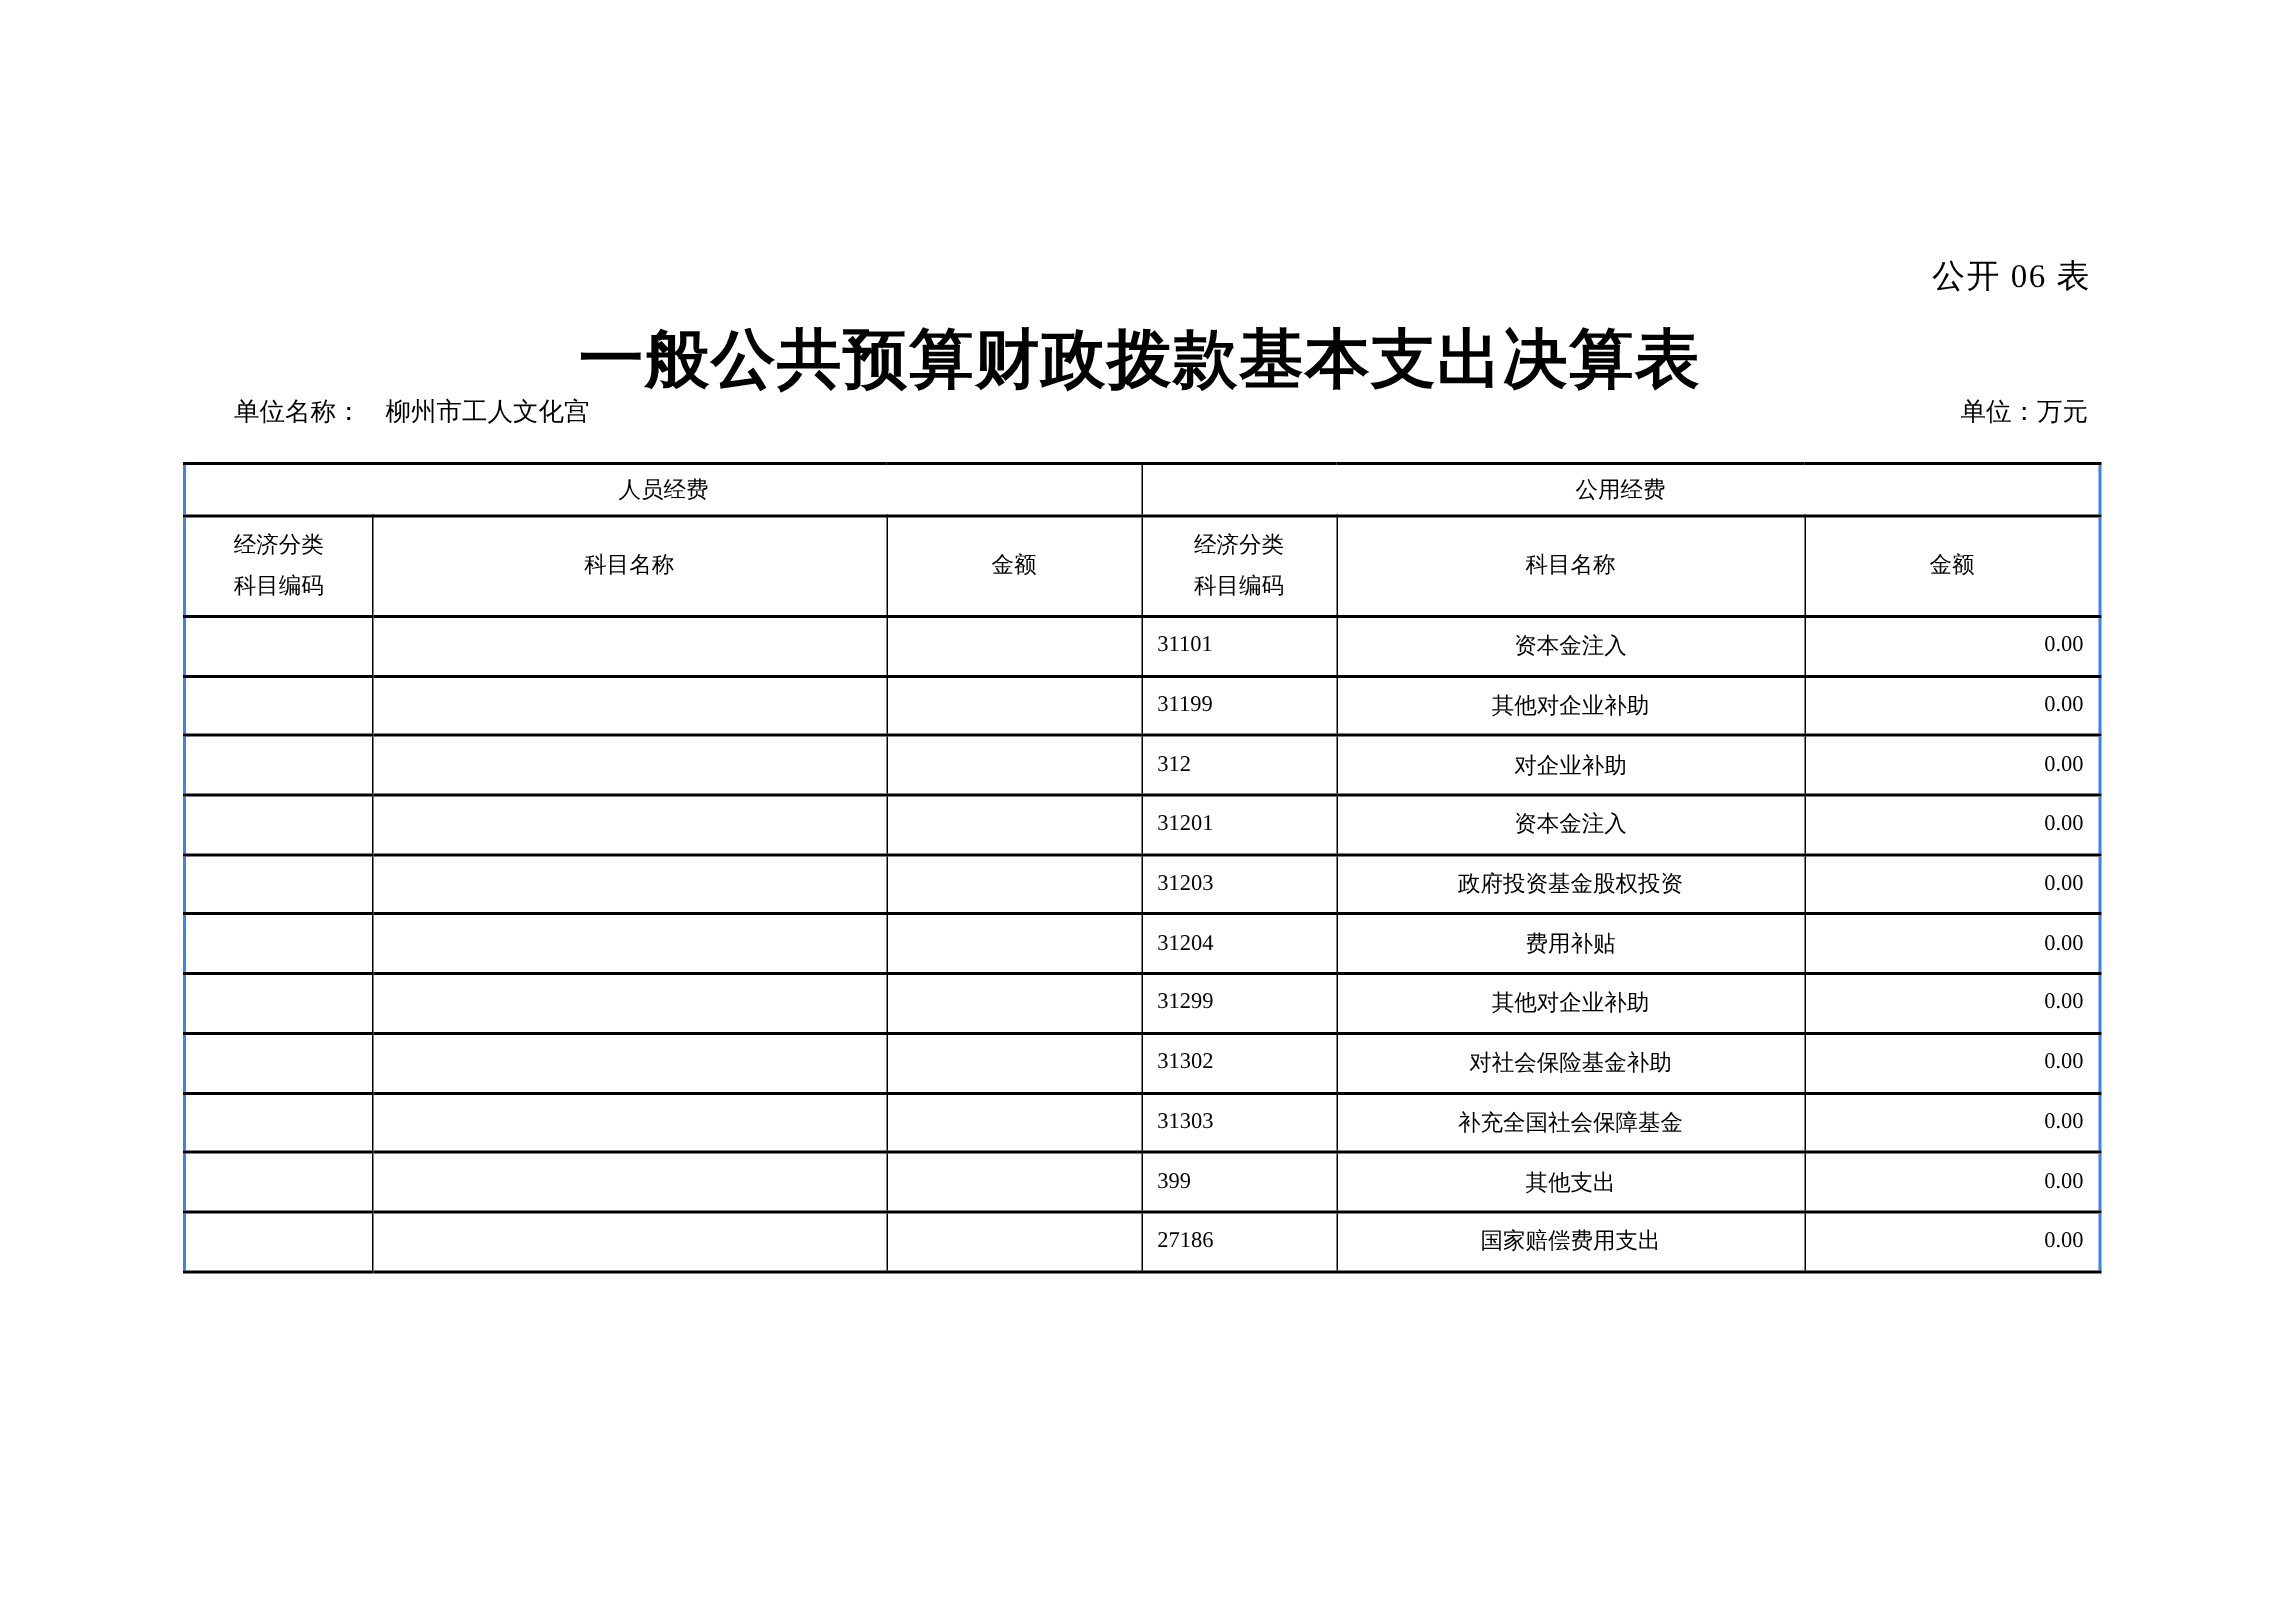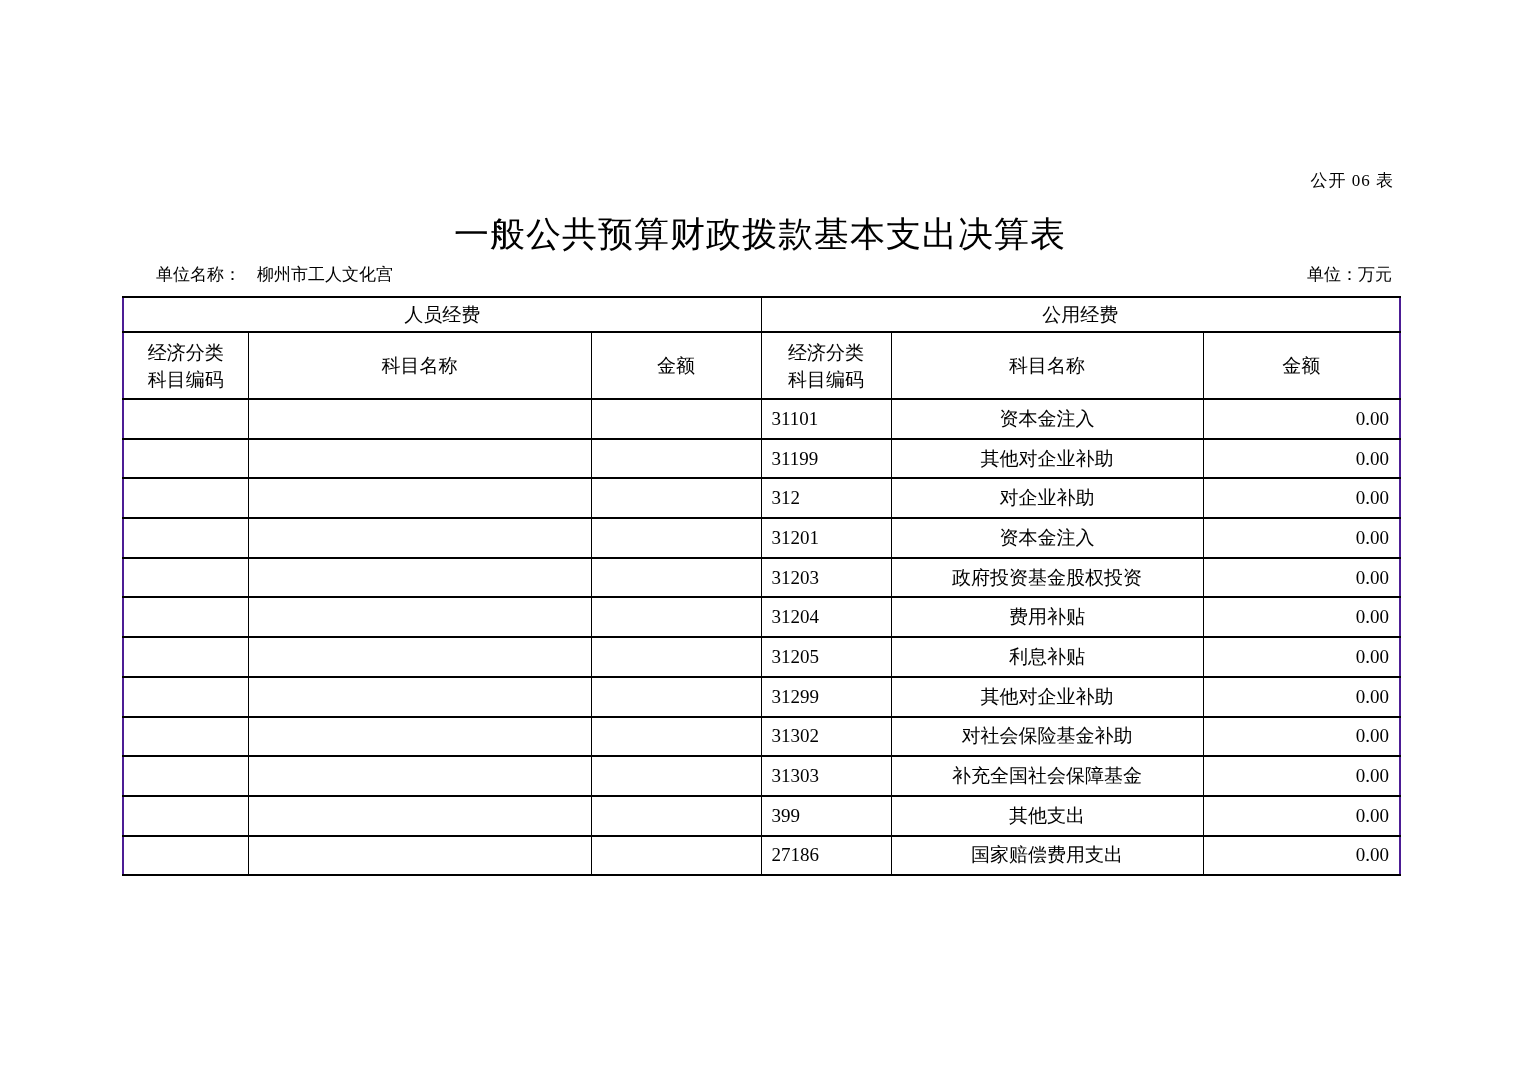--- a/index.html
+++ b/index.html
@@ -13,57 +13,57 @@
     height: 1075px;
     background: #ffffff;
     color: #000000;
     font-family: "Liberation Serif", "DejaVu Serif", serif;
     overflow: hidden;
   }
   .table-code {
     position: absolute;
     top: 169px;
     right: 126px;
-    font-size: 17px;
+    font-size: 22px;
     letter-spacing: 1px;
   }
   .doc-title {
     position: absolute;
     top: 211px;
     left: 0;
     width: 100%;
     margin: 0;
     text-align: center;
-    font-size: 35px;
-    font-weight: normal;
+    font-size: 43px;
+    font-weight: bold;
     letter-spacing: 1px;
     font-family: "Liberation Serif", "DejaVu Serif", serif;
   }
   .meta-row {
     position: absolute;
     top: 263px;
     left: 128px;
     right: 128px;
     display: flex;
     justify-content: space-between;
     font-size: 17px;
     margin-left: 28px;
   }
   .unit-name-value {
     margin-left: 16px;
   }
   table.budget {
     position: absolute;
-    top: 296px;
+    top: 308px;
     left: 122px;
     width: 1277px;
     border-collapse: collapse;
     table-layout: fixed;
-    font-size: 19px;
-    border: 2px solid #4c1d95;
+    font-size: 15px;
+    border: 2px solid #3b82f6;
   }
   table.budget th,
   table.budget td {
     border-left: 1px solid #000;
     border-right: 1px solid #000;
     border-top: 2px solid #000;
     border-bottom: 2px solid #000;
     font-weight: normal;
     padding: 0 10px;
     overflow: hidden;
@@ -169,28 +169,20 @@
           <td class="cell-name"></td>
           <td class="cell-amount"></td>
           <td class="cell-code">31204</td>
           <td class="cell-name">费用补贴</td>
           <td class="cell-amount">0.00</td>
         </tr>
         <tr class="data">
           <td class="cell-code"></td>
           <td class="cell-name"></td>
           <td class="cell-amount"></td>
-          <td class="cell-code">31205</td>
-          <td class="cell-name">利息补贴</td>
-          <td class="cell-amount">0.00</td>
-        </tr>
-        <tr class="data">
-          <td class="cell-code"></td>
-          <td class="cell-name"></td>
-          <td class="cell-amount"></td>
           <td class="cell-code">31299</td>
           <td class="cell-name">其他对企业补助</td>
           <td class="cell-amount">0.00</td>
         </tr>
         <tr class="data">
           <td class="cell-code"></td>
           <td class="cell-name"></td>
           <td class="cell-amount"></td>
           <td class="cell-code">31302</td>
           <td class="cell-name">对社会保险基金补助</td>

